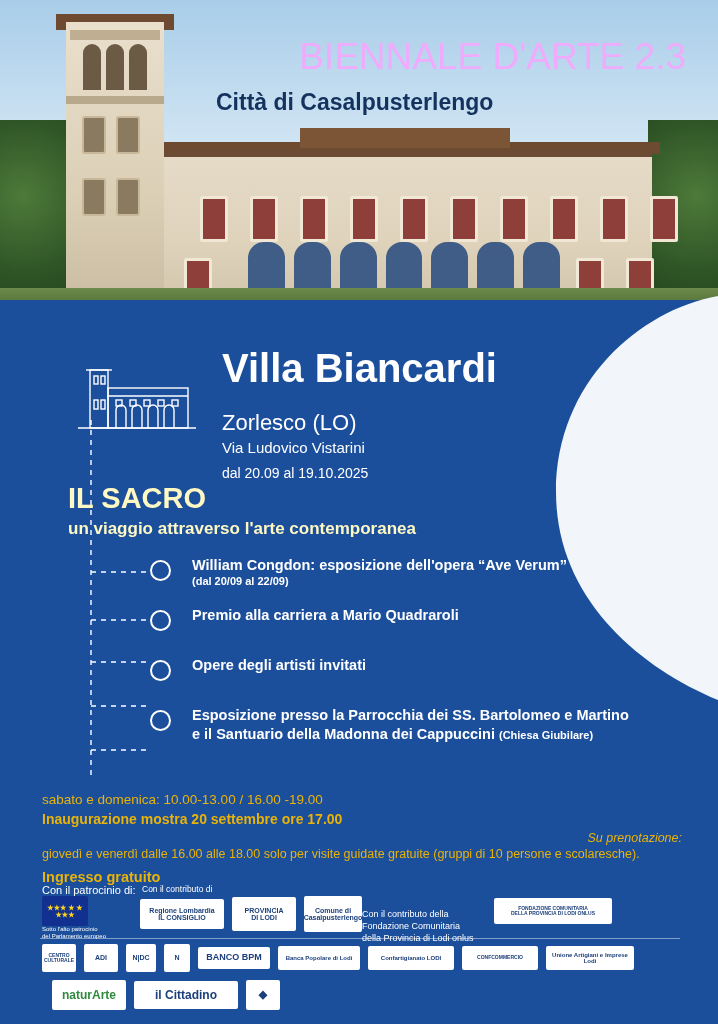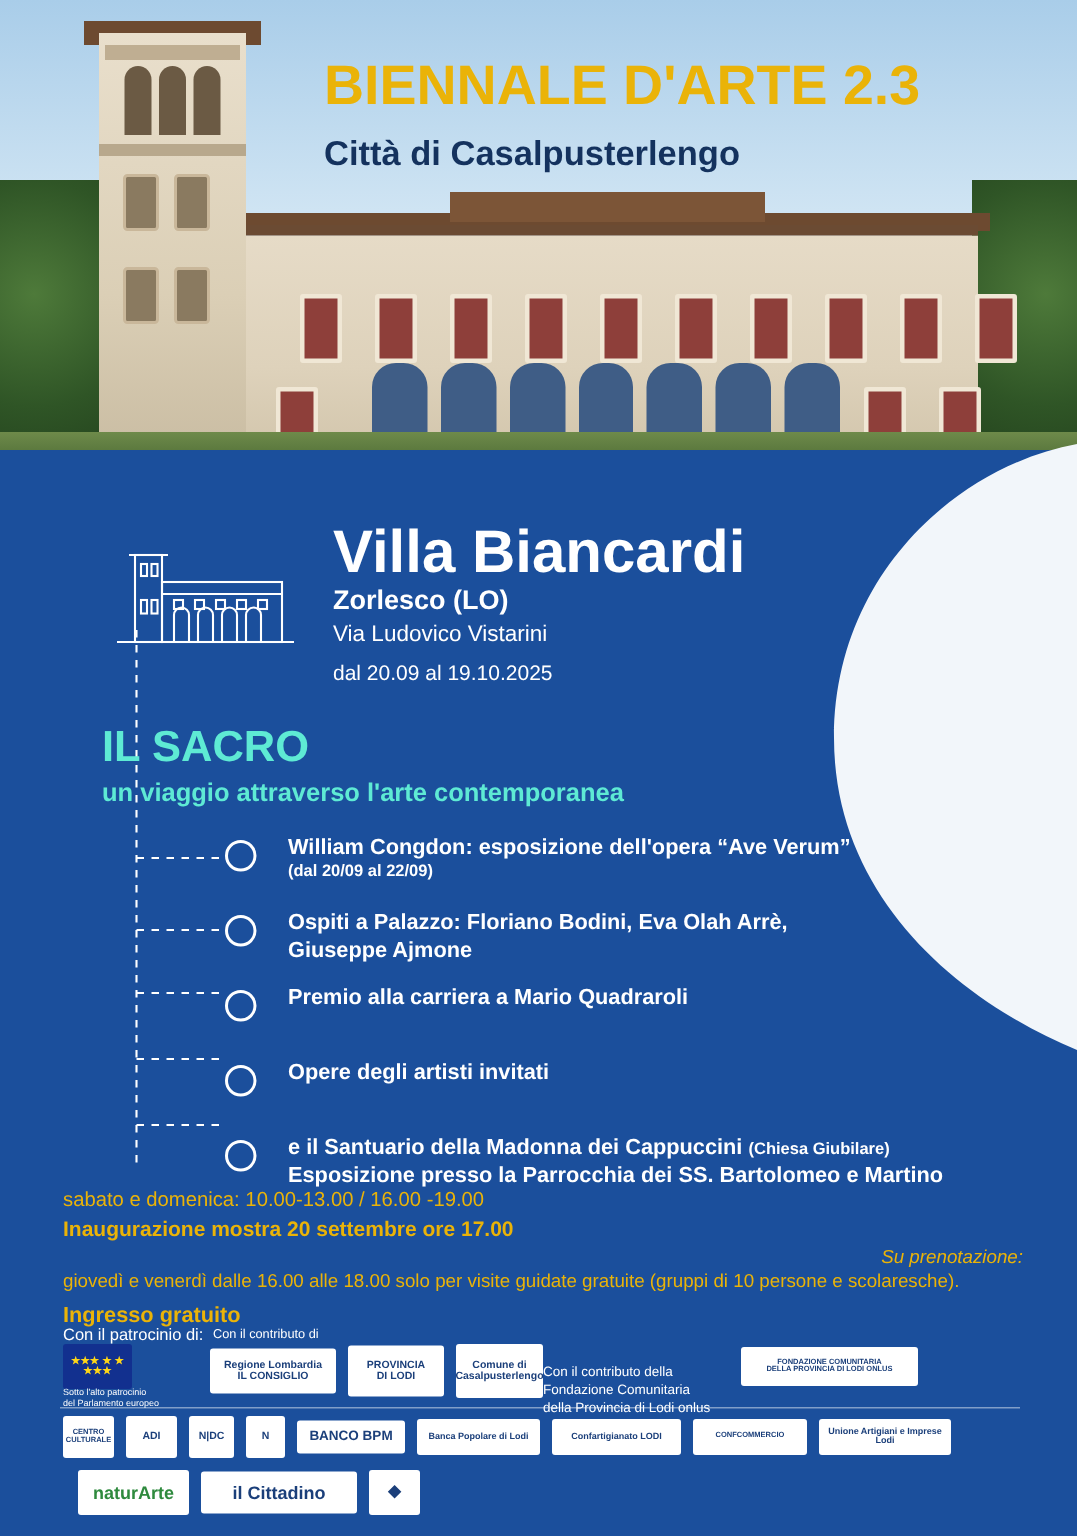--- a/index.html
+++ b/index.html
@@ -115,45 +115,46 @@
     position: absolute; left: 0; top: 300px; width: 718px; height: 724px;
   }
   .curve-wrap svg { display: block; }
 
   
   .headline {
     position: absolute; left: 216px; top: 38px; width: 470px;
     color: #16315c;
   }
   .headline .t1 {
-    font-size: 37px; font-weight: bold; letter-spacing: 0px; line-height: 1.05;
-    color: #eab308;
+    font-size: 37px; font-weight: normal; letter-spacing: 0px; line-height: 1.05;
+    color: #f0abfc;
+    text-align: right;
   }
   .headline .t2 {
     margin-top: 12px;
     font-size: 23px; font-weight: bold; color: #14325e;
   }
 
   
   .venue {
     position: absolute; left: 222px; top: 348px; color: #ffffff;
   }
   .venue .name { font-size: 40px; font-weight: bold; line-height: 1; }
-  .venue .town { font-size: 18px; font-weight: bold; margin-top: 2px; }
+  .venue .town { font-size: 22px; font-weight: normal; margin-top: 22px; }
   .venue .addr { font-size: 15px; margin-top: 3px; }
   .venue .dates { font-size: 14px; margin-top: 9px; }
 
   
   .villa-icon {
     position: absolute; left: 78px; top: 362px; width: 118px; height: 76px;
   }
 
   
   .sacro {
-    position: absolute; left: 68px; top: 482px; color: #5eead4;
+    position: absolute; left: 68px; top: 482px; color: #fef9c3;
   }
   .sacro .h { font-size: 29px; font-weight: bold; }
   .sacro .s { font-size: 17px; font-weight: bold; margin-top: 4px; }
 
   
   .bullets {
     position: absolute; left: 150px; top: 556px; width: 540px;
     color: #ffffff;
   }
   .bullet {
@@ -341,43 +342,38 @@
   </div>
 
   <div class="bullets">
 
     <div class="bullet">
       <div class="dot"></div>
       <div class="txt">William Congdon: esposizione dell'opera “Ave Verum”</div>
       <div class="sub">(dal 20/09 al 22/09)</div>
     </div>
 
-    <div class="bullet">
-      <div class="dot"></div>
-      <div class="txt">Ospiti a Palazzo: Floriano Bodini, Eva Olah Arrè,</div>
-      <div class="txt">Giuseppe Ajmone</div>
-    </div>
 
     <div class="bullet">
       <div class="dot"></div>
       <div class="txt">Premio alla carriera a Mario Quadraroli</div>
     </div>
 
     <div class="bullet">
       <div class="dot"></div>
       <div class="txt">Opere degli artisti invitati</div>
     </div>
 
     <div class="bullet">
       <div class="dot"></div>
+      <div class="txt">Esposizione presso la Parrocchia dei SS. Bartolomeo e Martino</div>
       <div class="txt">
         <span>e il Santuario della Madonna dei Cappuccini</span>
         <span class="sub">(Chiesa Giubilare)</span>
       </div>
-      <div class="txt">Esposizione presso la Parrocchia dei SS. Bartolomeo e Martino</div>
     </div>
 
   </div>
 
   <div class="hours">
     <div class="l1">sabato e domenica: 10.00-13.00 / 16.00 -19.00</div>
     <div class="l2">Inaugurazione mostra 20 settembre ore 17.00</div>
     <div class="l3">Su prenotazione:</div>
     <div class="l4">giovedì e venerdì dalle 16.00 alle 18.00 solo per visite guidate gratuite (gruppi di 10 persone e scolaresche).</div>
     <div class="l5">Ingresso gratuito</div>

